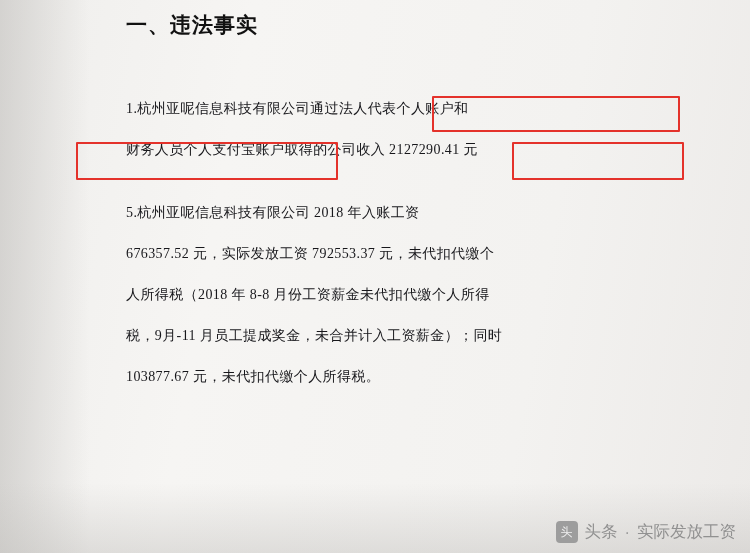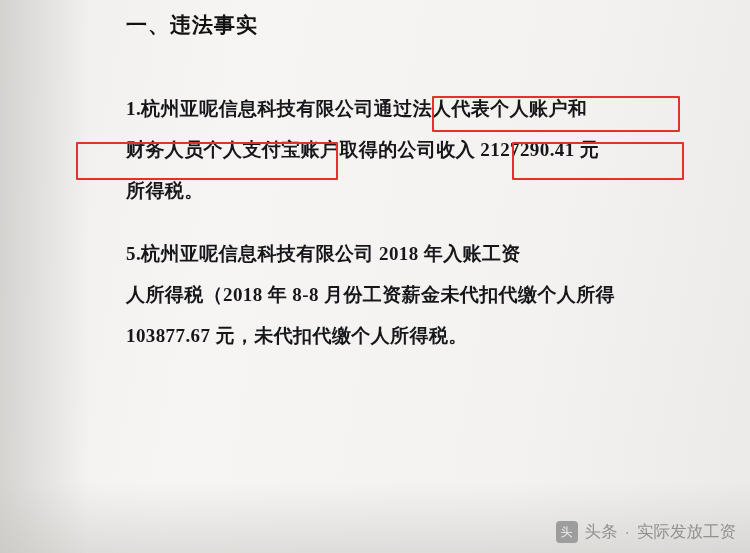--- a/index.html
+++ b/index.html
@@ -46,26 +46,25 @@
   .heading {
     font-size: 21px;
     font-weight: bold;
     letter-spacing: 1px;
     margin-top: 8px;
     margin-left: 38px;
     line-height: 34px;
     color: #111;
   }
   .para {
-    font-size: 19px;
+    font-size: 14px;
     line-height: 41px;
     letter-spacing: 0.4px;
     color: #17171b;
     margin: 0;
-    font-weight: bold;
   }
   .p1 {
     margin-top: 46px;
     text-indent: 38px;
   }
   .p2 {
     margin-top: 22px;
     text-indent: 38px;
   }
   .line { display: block; white-space: nowrap; }
@@ -114,26 +113,27 @@
   <div class="shade-left"></div>
   <div class="shade-bottom"></div>
 
   <div class="content">
 
     <div class="heading">一、违法事实</div>
 
     <p class="para p1">
       <span class="line">1.杭州亚呢信息科技有限公司通过法人代表个人账户和</span>
       <span class="line">财务人员个人支付宝账户取得的公司收入 2127290.41 元</span>
-      <span class="line">所得税。</span>
     </p>
 
     <p class="para p2">
       <span class="line">5.杭州亚呢信息科技有限公司 2018 年入账工资</span>
+      <span class="line">676357.52 元，实际发放工资 792553.37 元，未代扣代缴个</span>
       <span class="line">人所得税（2018 年 8-8 月份工资薪金未代扣代缴个人所得</span>
+      <span class="line">税，9月-11 月员工提成奖金，未合并计入工资薪金）；同时</span>
       <span class="line">103877.67 元，未代扣代缴个人所得税。</span>
     </p>
 
   </div>
 
   <div class="redbox rb1"></div>
   <div class="redbox rb2"></div>
   <div class="redbox rb3"></div>
 
   <div class="watermark">

